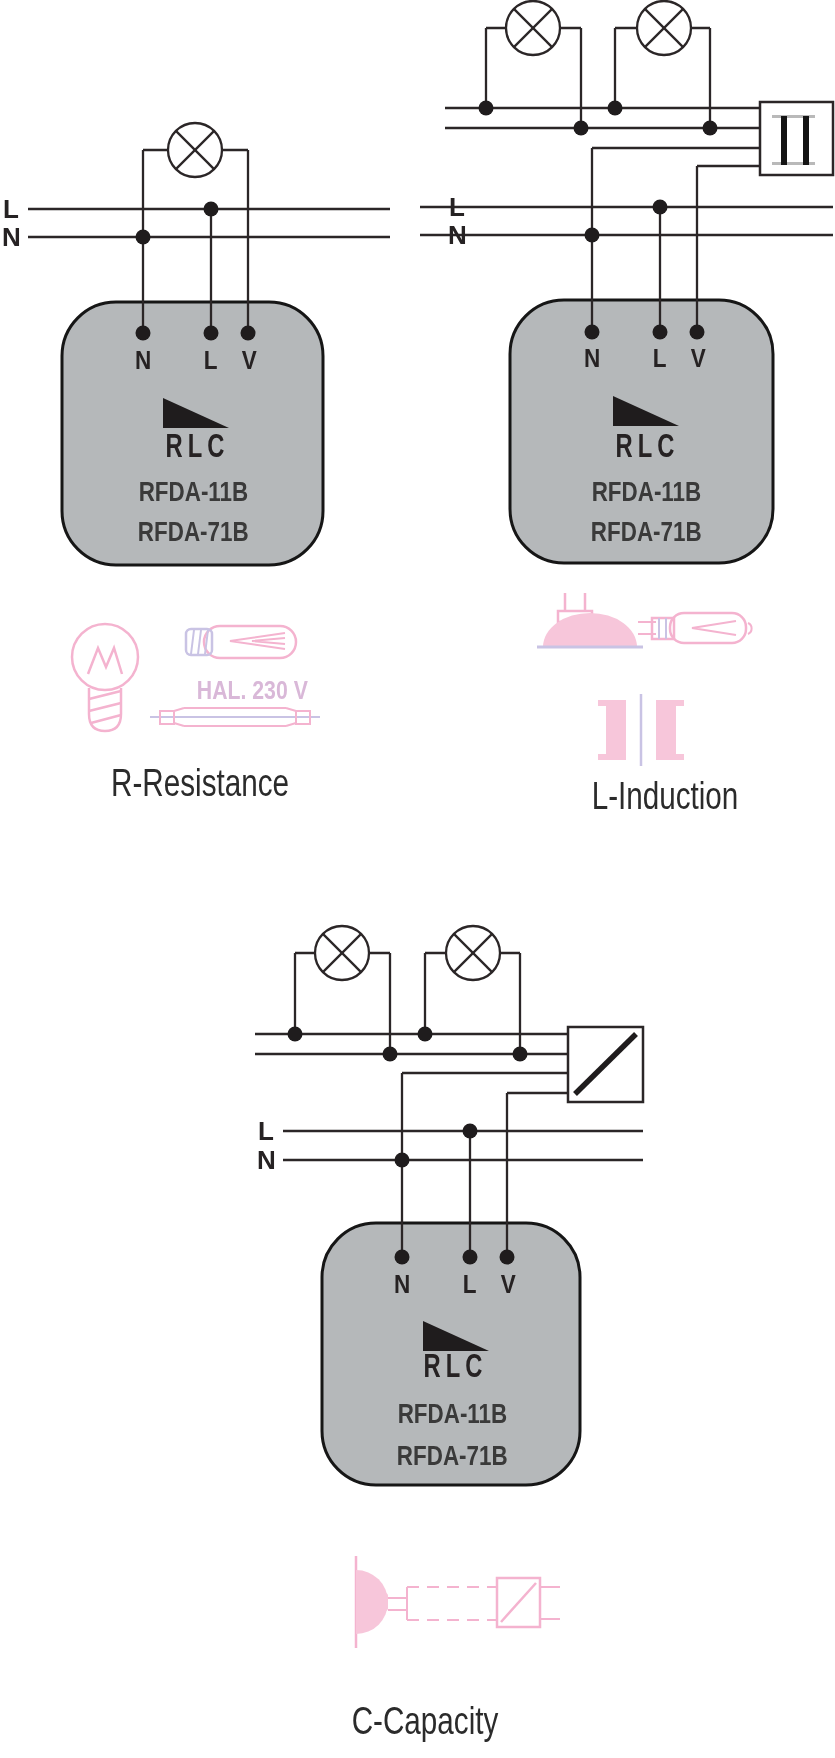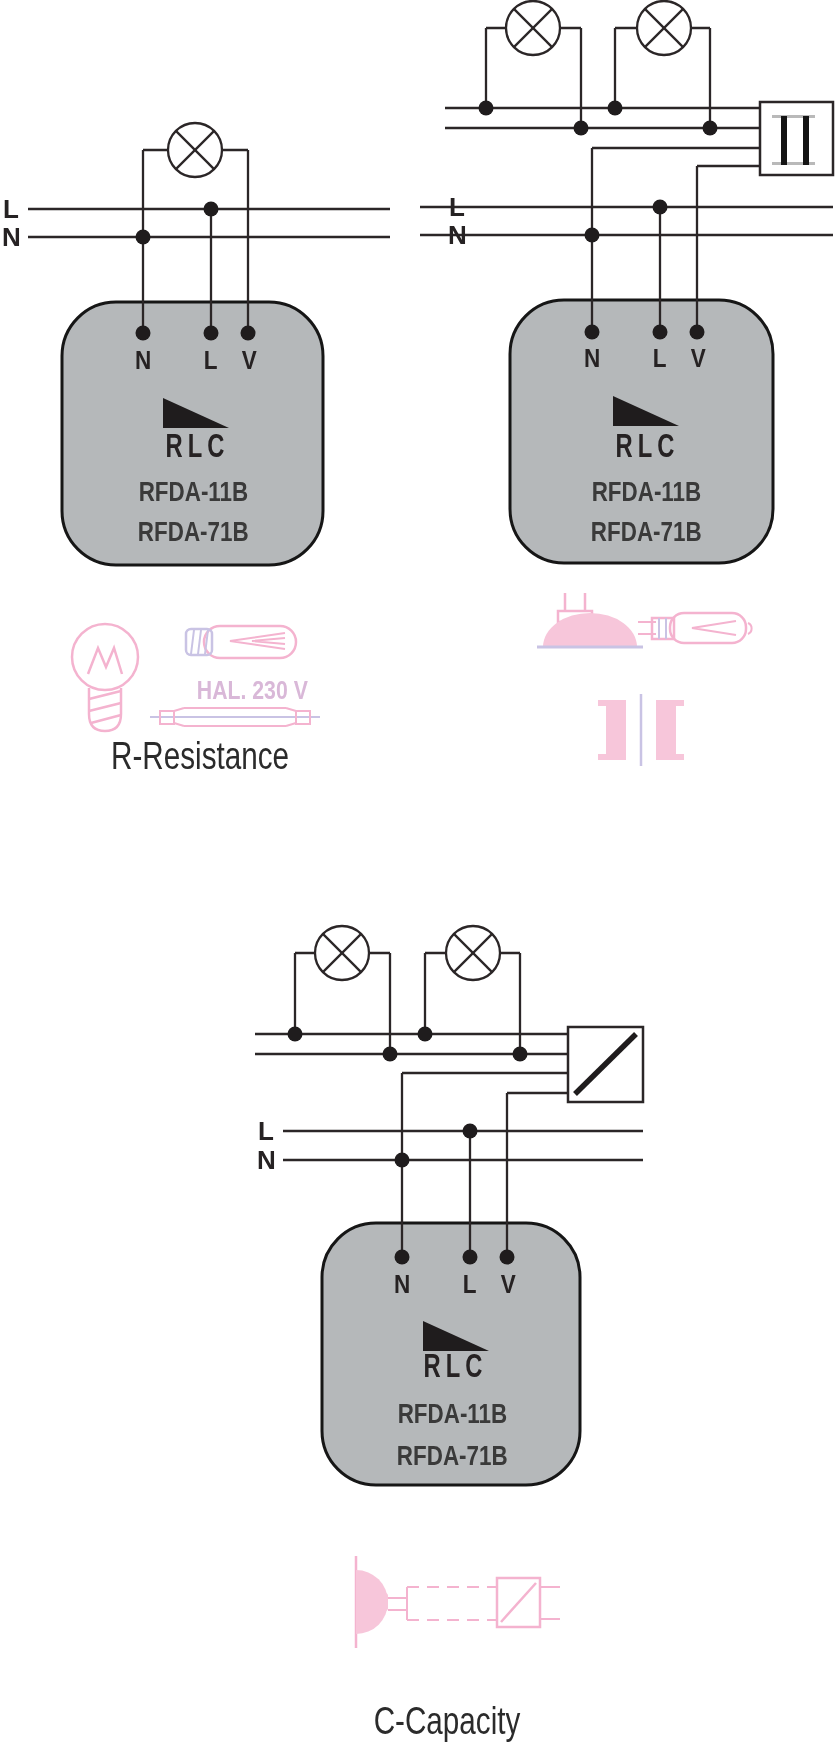--- a/index.html
+++ b/index.html
@@ -200,34 +200,35 @@
 
 <div class="txt ln-label" style="left:3px;top:196px">L</div>
 <div class="txt ln-label" style="left:2px;top:224px">N</div>
 <div class="ctr" style="left:143px;top:348px"><span class="sx term">N</span></div>
 <div class="ctr" style="left:211px;top:348px"><span class="sx term">L</span></div>
 <div class="ctr" style="left:249px;top:348px"><span class="sx term">V</span></div>
 <div class="ctr" style="left:197px;top:429px"><span class="sx rlc">RLC</span></div>
 <div class="ctr" style="left:193px;top:478px"><span class="sx model">RFDA-11B</span></div>
 <div class="ctr" style="left:193px;top:518px"><span class="sx model">RFDA-71B</span></div>
 <div class="ctr" style="left:252px;top:678px"><span class="sx hal-s">HAL. 230 V</span></div>
-<div class="ctr" style="left:200px;top:737px"><span class="sx title">R-Resistance</span></div>
+<div class="ctr" style="left:200px;top:764px"><span class="sx title">R-Resistance</span></div>
 
 <div class="txt ln-label" style="left:449px;top:194px">L</div>
 <div class="txt ln-label" style="left:448px;top:222px">N</div>
 <div class="ctr" style="left:592px;top:346px"><span class="sx term">N</span></div>
 <div class="ctr" style="left:660px;top:346px"><span class="sx term">L</span></div>
 <div class="ctr" style="left:698px;top:346px"><span class="sx term">V</span></div>
 <div class="ctr" style="left:647px;top:429px"><span class="sx rlc">RLC</span></div>
 <div class="ctr" style="left:646px;top:478px"><span class="sx model">RFDA-11B</span></div>
 <div class="ctr" style="left:646px;top:518px"><span class="sx model">RFDA-71B</span></div>
+<div class="ctr" style="left:665px;top:777px"><span class="sx title">L-Induction</span></div>
 
 <div class="txt ln-label" style="left:258px;top:1118px">L</div>
 <div class="txt ln-label" style="left:257px;top:1147px">N</div>
 <div class="ctr" style="left:402px;top:1272px"><span class="sx term">N</span></div>
 <div class="ctr" style="left:470px;top:1272px"><span class="sx term">L</span></div>
 <div class="ctr" style="left:508px;top:1272px"><span class="sx term">V</span></div>
 <div class="ctr" style="left:455px;top:1349px"><span class="sx rlc">RLC</span></div>
 <div class="ctr" style="left:452px;top:1400px"><span class="sx model">RFDA-11B</span></div>
 <div class="ctr" style="left:452px;top:1442px"><span class="sx model">RFDA-71B</span></div>
-<div class="ctr" style="left:447px;top:1702px"><span class="sx title">C-Capacity</span></div>
+<div class="ctr" style="left:425px;top:1702px"><span class="sx title">C-Capacity</span></div>
 
 </div>
 
 </body></html>

